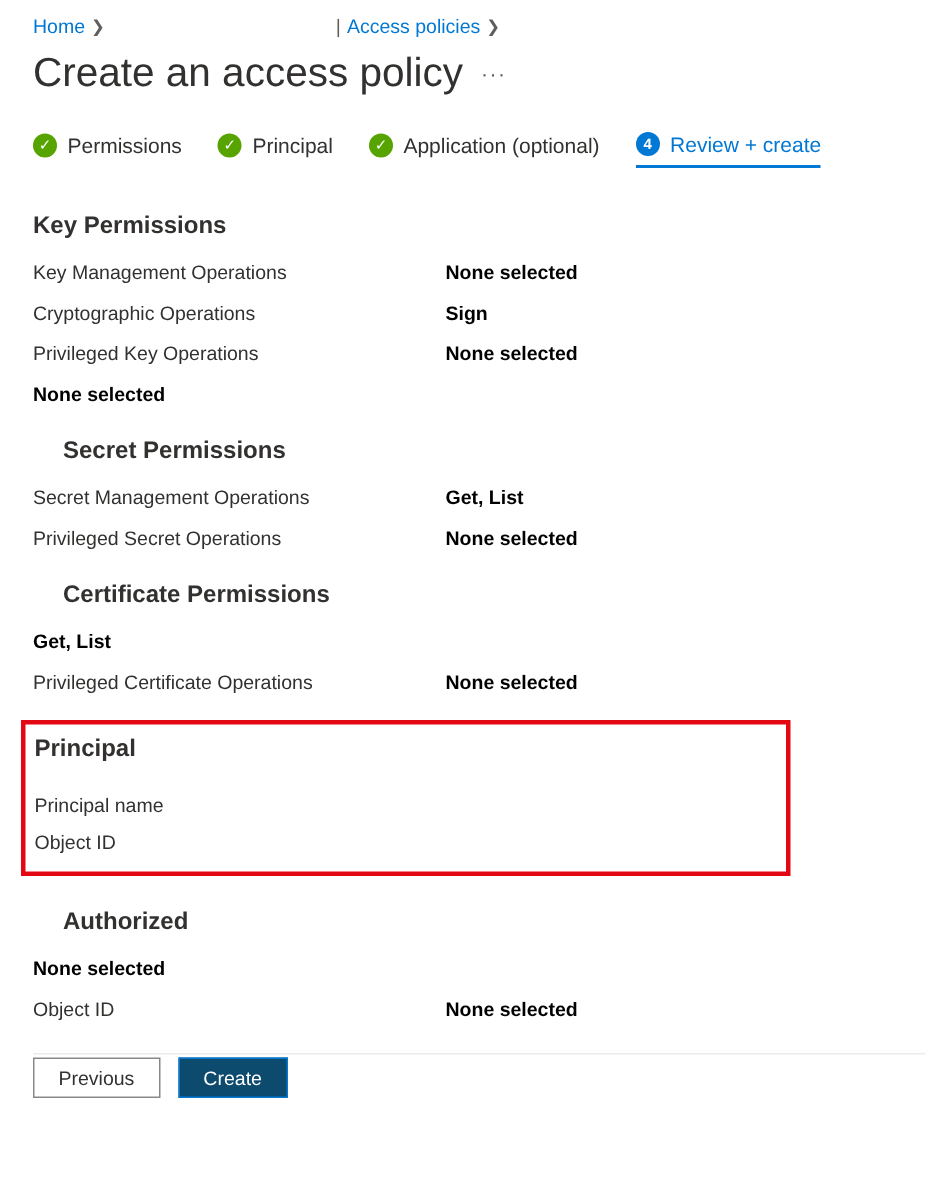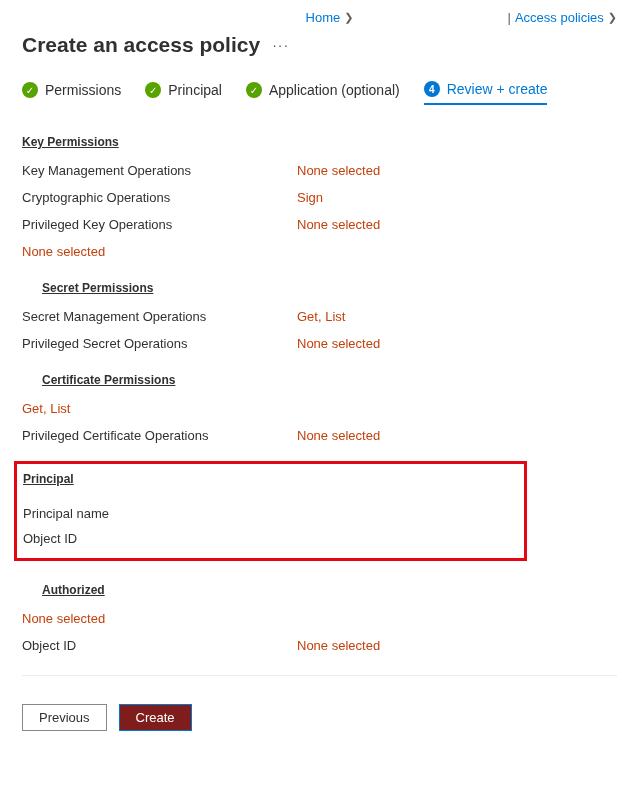--- a/index.html
+++ b/index.html
@@ -10,21 +10,20 @@
       background: #fff;
       width: 617px;
       padding: 10px 0 0 22px;
     }
     .breadcrumb {
       display: flex;
       align-items: center;
       gap: 4px;
       font-size: 13px;
       margin-bottom: 8px;
-      justify-content: flex-end;
     }
     .breadcrumb a {
       color: #0078d4;
       text-decoration: none;
       cursor: pointer;
     }
     .breadcrumb .chev {
       color: #605e5c;
       font-size: 11px;
     }
@@ -32,22 +31,22 @@
       color: #605e5c;
       margin-left: 150px;
     }
     .page-title-row {
       display: flex;
       align-items: center;
       gap: 12px;
       margin-bottom: 24px;
     }
     .page-title {
-      font-size: 21px;
-      font-weight: 700;
+      font-size: 27px;
+      font-weight: 400;
       color: #323130;
     }
     .more-dots {
       color: #605e5c;
       font-size: 14px;
       letter-spacing: 1px;
       cursor: pointer;
       line-height: 10px;
     }
     .tabs {
@@ -85,37 +84,37 @@
       background: #0078d4;
       display: flex;
       align-items: center;
       justify-content: center;
       color: #fff;
       font-size: 10px;
       font-weight: 600;
       flex-shrink: 0;
     }
     .section-title {
-      font-size: 12px;
+      font-size: 16px;
       font-weight: 700;
       margin-bottom: 14px;
       margin-top: 4px;
-      text-decoration: underline;
     }
     .row {
       display: flex;
       margin-bottom: 12px;
       font-size: 13px;
     }
     .row .label {
       width: 275px;
       color: #323130;
     }
     .row .value {
-      color: #c2410c;
+      color: #000000;
+      font-weight: bold;
     }
     .section-gap {
       margin-top: 22px;
       margin-left: 20px;
     }
     .highlight-box {
       border: 3px solid #e30613;
       padding: 8px 6px 2px 6px;
       margin-left: -8px;
       margin-right: 90px;
@@ -134,35 +133,35 @@
       color: #605e5c;
       margin-left: 4px;
       font-style: italic;
       font-family: Georgia, serif;
       vertical-align: middle;
       cursor: pointer;
     }
     .footer {
       margin-top: 22px;
       border-top: 1px solid #edebe9;
-      padding-top: 28px;
+      padding-top: 2px;
       display: flex;
       gap: 12px;
     }
     .btn {
       font-size: 13px;
       padding: 5px 16px;
       cursor: pointer;
       border: 1px solid #8a8886;
       background: #fff;
       color: #323130;
       font-family: inherit;
     }
     .btn.primary {
-      background: #7f1d1d;
+      background: #0c4a6e;
       border-color: #0078d4;
       color: #fff;
     }
   </style>
 </head>
 <body>
 
 <div class="breadcrumb">
   <a>Home</a>
   <span class="chev">❯</span>

